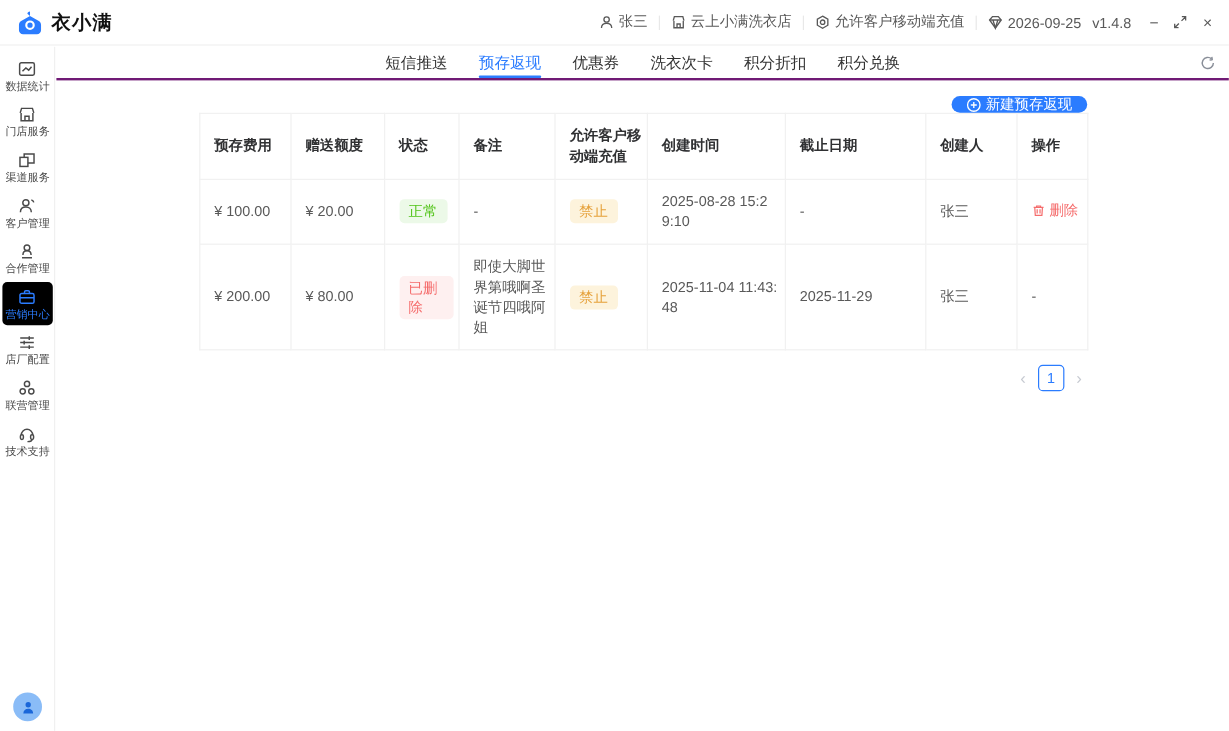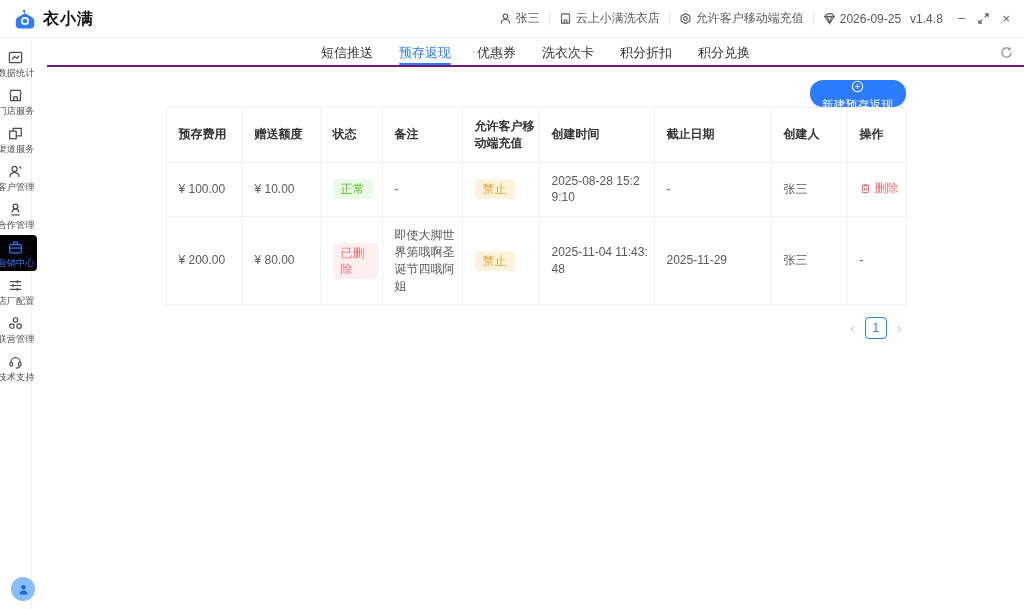--- a/index.html
+++ b/index.html
@@ -12,21 +12,21 @@
     padding:0 14px; z-index:20; }
   .brand { display:flex; align-items:flex-end; gap:7px; }
   .brand-name { font-size:16px; font-weight:bold; color:#111; letter-spacing:1px; }
   .top-right { display:flex; align-items:center; gap:9px; font-size:12px; color:#595959; }
   .top-item { display:flex; align-items:center; gap:4px; }
   .top-div { width:1px; height:12px; background:#e8e8e8; }
   .win-btns { display:flex; align-items:center; gap:13px; margin-left:6px; color:#595959; }
   .win-btn { font-size:13px; line-height:1; cursor:default; }
 
   
-  .sidebar { position:absolute; top:39px; left:0; width:32px; height:570px; background:#fff;
+  .sidebar { position:absolute; top:39px; left:0; width:46px; height:570px; background:#fff;
     border-right:1px solid #f0f0f0; display:flex; flex-direction:column; align-items:center;
     padding-top:6px; z-index:10; }
   .side-item { width:42px; height:36px; margin-bottom:2px; border-radius:4px; display:flex;
     flex-direction:column; align-items:center; justify-content:center; gap:1px; color:#4a4a4a; }
   .side-item .lbl { font-size:10px; line-height:11px; white-space:nowrap; transform:scale(.92); }
   .side-item svg { stroke:#4a4a4a; }
   .side-item.active { background:#000000; color:#2b7cff; }
   .side-item.active svg { stroke:#2b7cff; }
   .side-avatar { position:absolute; bottom:8px; left:11px; width:24px; height:24px; border-radius:50%;
     background:#8abcf7; display:flex; align-items:center; justify-content:center; }
@@ -36,23 +36,23 @@
   .tabbar { height:28px; border-bottom:2px solid #701a75; display:flex; justify-content:center;
     align-items:stretch; position:relative; }
   .tab { font-size:13px; color:#333; padding:5px 13px 0; position:relative; cursor:pointer; }
   .tab.active { color:#2b7cff; }
   .tab.active::after { content:""; position:absolute; left:13px; right:13px; bottom:0; height:2px;
     background:#2b7cff; border-radius:1px; }
   .refresh { position:absolute; right:11px; top:7px; }
 
   .content { width:740px; margin:13px auto 0; }
   .btn-row { display:flex; justify-content:flex-end; }
-  .primary-btn { height:27px; background:#2b7cff; color:#fff; border:none; border-radius:13px;
+  .primary-btn { height:14px; background:#2b7cff; color:#fff; border:none; border-radius:13px;
     font-size:12px; display:flex; align-items:center; gap:4px; padding:0 12px;
-    font-family:inherit; cursor:pointer;flex-direction:column; }
+    font-family:inherit; cursor:pointer; }
 
   
   table { width:740px; border-collapse:collapse; font-size:12px; table-layout:fixed; }
   th,td { border:1px solid #f1f1f1; padding:10px 4px 10px 12px; text-align:left; vertical-align:middle;
     line-height:1.4; word-break:break-all; }
   th { font-weight:bold; color:#303133; background:#fff; }
   td { color:#595959; }
   .badge { display:inline-block; padding:2px 8px; border-radius:4px; font-size:12px; line-height:16px; }
   .badge.deleted { background:#fef0f0; color:#f56c6c; }
   .badge.normal { background:#ecf9e8; color:#52c41a; }
@@ -263,21 +263,21 @@
           <th>允许客户移动端充值</th>
           <th>创建时间</th>
           <th>截止日期</th>
           <th>创建人</th>
           <th>操作</th>
         </tr>
       </thead>
       <tbody>
         <tr>
           <td>¥ 100.00</td>
-          <td>¥ 10.00</td>
+          <td>¥ 20.00</td>
           <td><span class="badge normal">正常</span></td>
           <td>-</td>
           <td><span class="badge forbidden">禁止</span></td>
           <td>2025-08-28 15:29:10</td>
           <td>-</td>
           <td>张三</td>
           <td>
             <span class="del-link">
               <span>
                 <svg width="11" height="11" viewBox="0 0 12 12" fill="none" stroke="#f56c6c" stroke-width="1.1">

